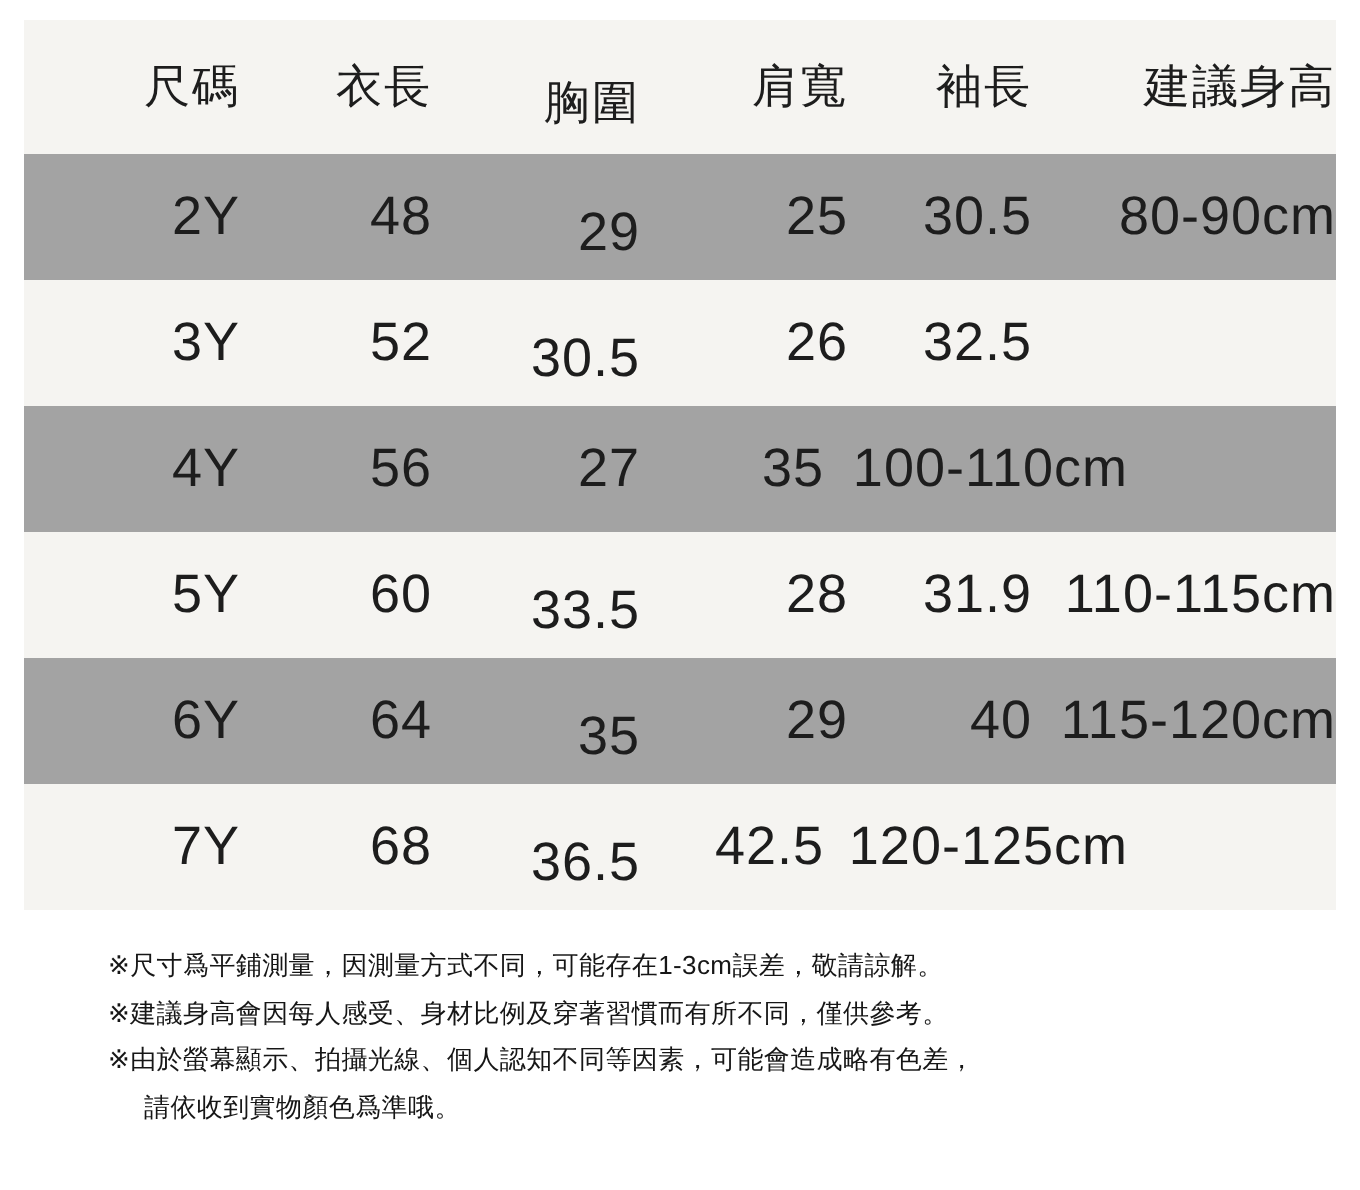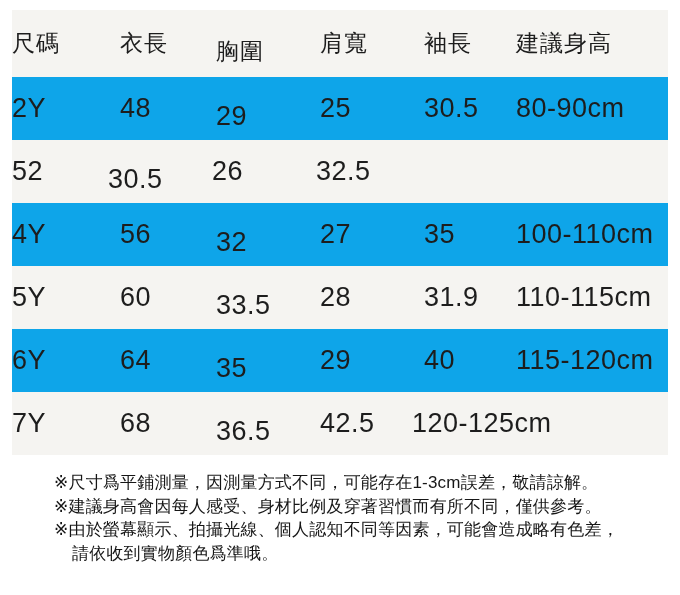--- a/index.html
+++ b/index.html
@@ -15,43 +15,43 @@
   .size-table {
     position: absolute;
     left: 12px;
     top: 10px;
     width: 656px;
   }
   .trow {
     display: flex;
     align-items: center;
     height: 63px;
-    background: #0ea5e9;
+    background: #a3a3a3;
   }
   .trow.band { background: #f5f4f1; }
   .trow.header { height: 67px; }
   .cell {
-    text-align: left;
+    text-align: right;
     font-size: 27px;
     letter-spacing: 0.5px;
     white-space: nowrap;
   }
   .header .cell { font-size: 23px; letter-spacing: 1px; }
   .c1 { width: 108px; }
   .c2 { width: 96px; }
   .c3 { width: 104px; margin-top: 16px; }
   .c4 { width: 104px; }
   .c5 { width: 92px; }
   .c6 { width: 152px; }
   .notes {
     position: absolute;
     left: 54px;
     top: 471px;
     width: 600px;
-    font-size: 17px;
+    font-size: 13px;
     line-height: 23.5px;
     color: #161616;
     letter-spacing: 0.2px;
   }
   .note { white-space: nowrap; }
   .note.cont { padding-left: 18px; }
 </style>
 </head>
 <body>
 
@@ -71,30 +71,30 @@
     <div class="trow">
       <div class="cell c1">2Y</div>
       <div class="cell c2">48</div>
       <div class="cell c3">29</div>
       <div class="cell c4">25</div>
       <div class="cell c5">30.5</div>
       <div class="cell c6">80-90cm</div>
     </div>
 
     <div class="trow band">
+      <div class="cell c1">3Y</div>
       <div class="cell c2">52</div>
       <div class="cell c3">30.5</div>
       <div class="cell c4">26</div>
       <div class="cell c5">32.5</div>
     </div>
 
     <div class="trow">
       <div class="cell c1">4Y</div>
       <div class="cell c2">56</div>
-      <div class="cell c3">32</div>
       <div class="cell c4">27</div>
       <div class="cell c5">35</div>
       <div class="cell c6">100-110cm</div>
     </div>
 
     <div class="trow band">
       <div class="cell c1">5Y</div>
       <div class="cell c2">60</div>
       <div class="cell c3">33.5</div>
       <div class="cell c4">28</div>

